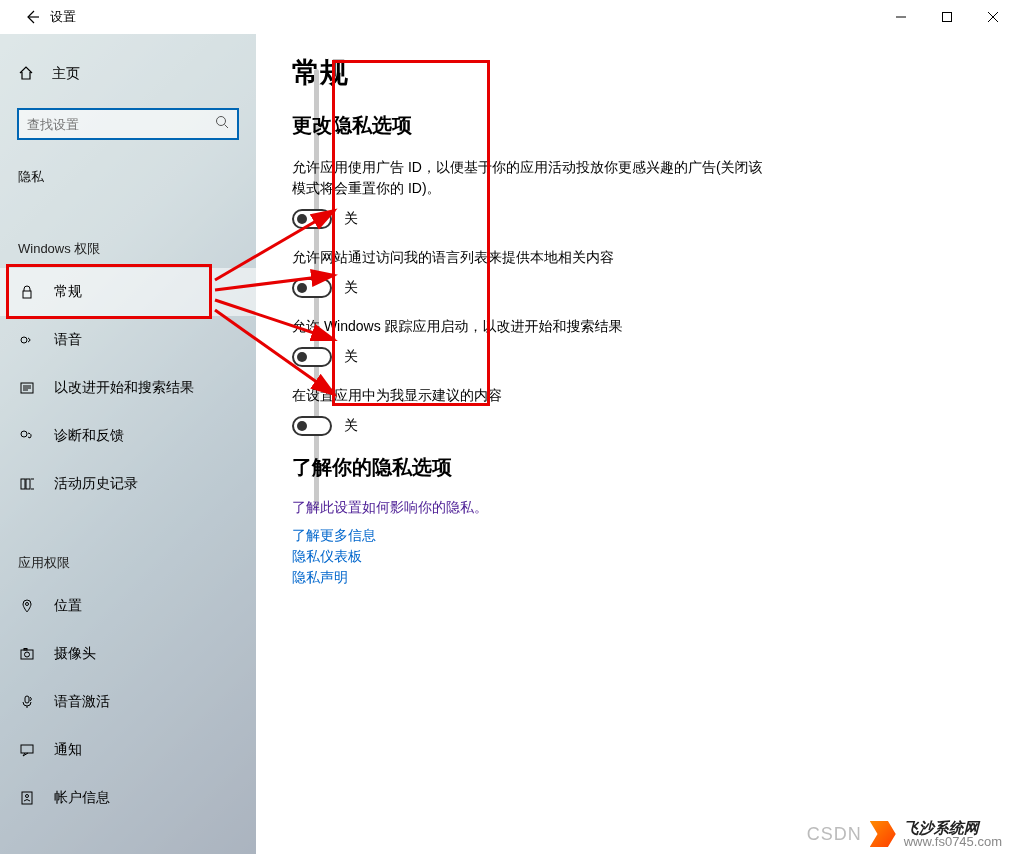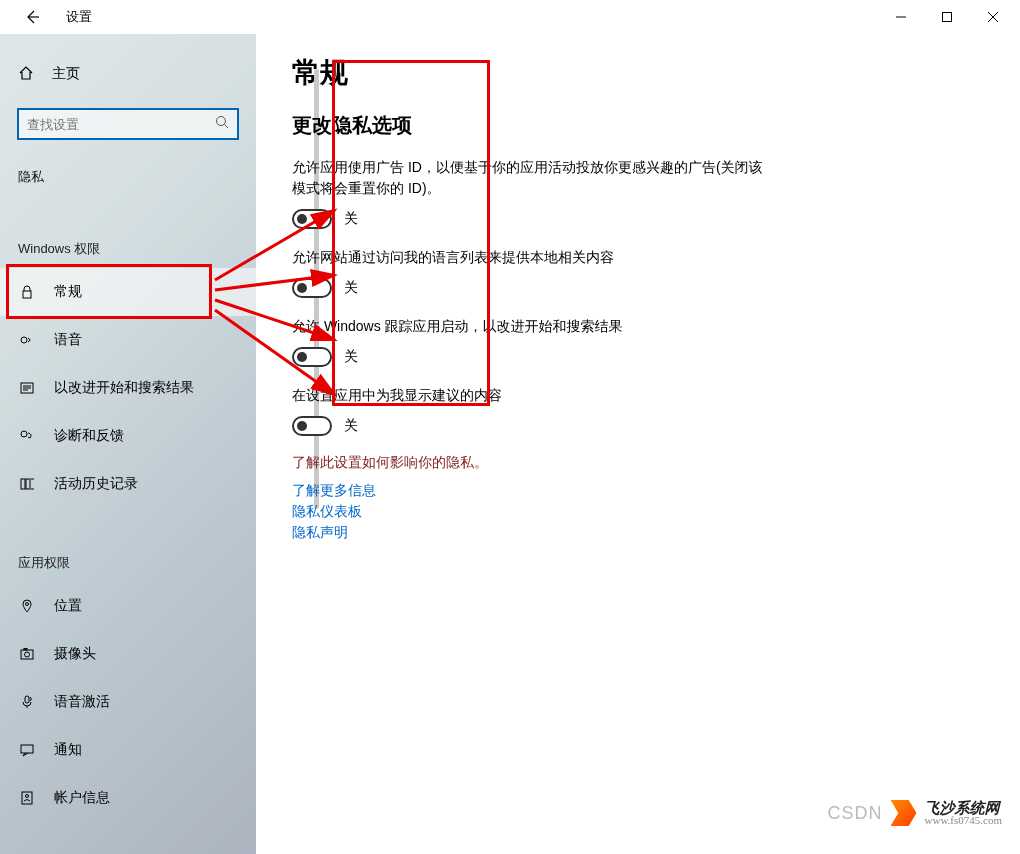--- a/index.html
+++ b/index.html
@@ -19,21 +19,21 @@
       height: 34px;
       display: flex;
       align-items: center;
       justify-content: space-between;
       padding: 0 4px;
       background: #fff;
     }
     .titlebar-left {
       display: flex;
       align-items: center;
-      gap: 24px;
+      gap: 8px;
       padding-left: 18px;
     }
     .back-btn {
       cursor: pointer;
       display: inline-flex;
       align-items: center;
       justify-content: center;
       width: 20px;
       height: 20px;
     }
@@ -201,38 +201,38 @@
       background: #333;
       border-radius: 50%;
       left: 3px;
       top: 3px;
     }
     .toggle-label {
       font-size: 14px;
     }
     .info-text {
       font-size: 14px;
-      color: #7f1d1d;
+      color: #4c1d95;
       margin-bottom: 10px;
     }
     .link {
       color: #0066cc;
       font-size: 14px;
       display: block;
       margin-bottom: 3px;
       cursor: pointer;
     }
     .arrow {
       position: absolute;
       z-index: 6;
       pointer-events: none;
     }
     .watermark {
       position: absolute;
-      bottom: 28px;
+      bottom: 6px;
       right: 18px;
       display: flex;
       align-items: center;
       gap: 8px;
       z-index: 20;
     }
     .wm-csdn {
       font-size: 18px;
       color: #bbb;
       font-weight: 400;
@@ -249,23 +249,22 @@
       flex-direction: column;
       line-height: 1;
     }
     .wm-text .t1 {
       font-size: 15px;
       font-weight: 700;
       color: #222;
       font-style: italic;
     }
     .wm-text .t2 {
-      font-size: 11px;
+      font-size: 13px;
       color: #888;
-      font-family: Liberation Serif, serif;
     }
     .scrollbar-hint {
       position: absolute;
       left: 314px;
       top: 35px;
       width: 5px;
       height: 440px;
       background: rgba(100,100,100,0.35);
       border-radius: 3px;
     }
@@ -463,20 +462,21 @@
     </div>
 
     <div class="setting-block">
       <div class="setting-desc">在设置应用中为我显示建议的内容</div>
       <div class="toggle-row">
         <div class="toggle"></div>
         <span class="toggle-label">关</span>
       </div>
     </div>
 
+    <h2 class="sub-title">了解你的隐私选项</h2>
     <div class="info-text">了解此设置如何影响你的隐私。</div>
     <a class="link">了解更多信息</a>
     <a class="link">隐私仪表板</a>
     <a class="link">隐私声明</a>
   </div>
 </div>
 
 <div class="red-box-content"></div>
 
 <svg class="arrow" style="left:210px; top:200px;" width="130" height="200">

